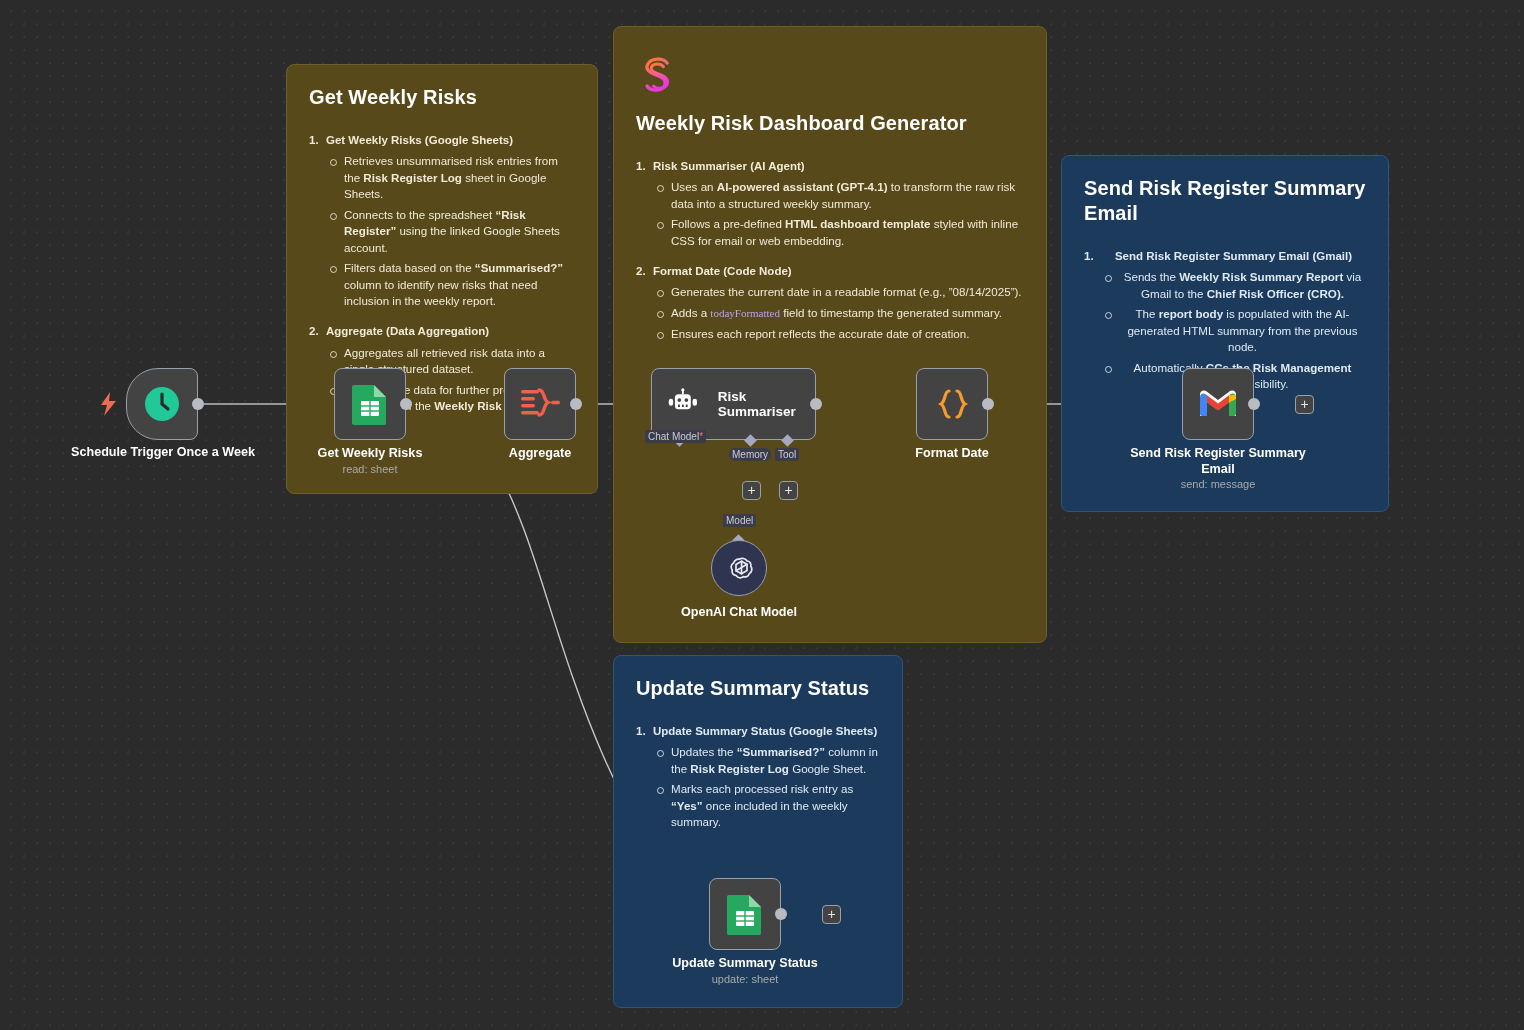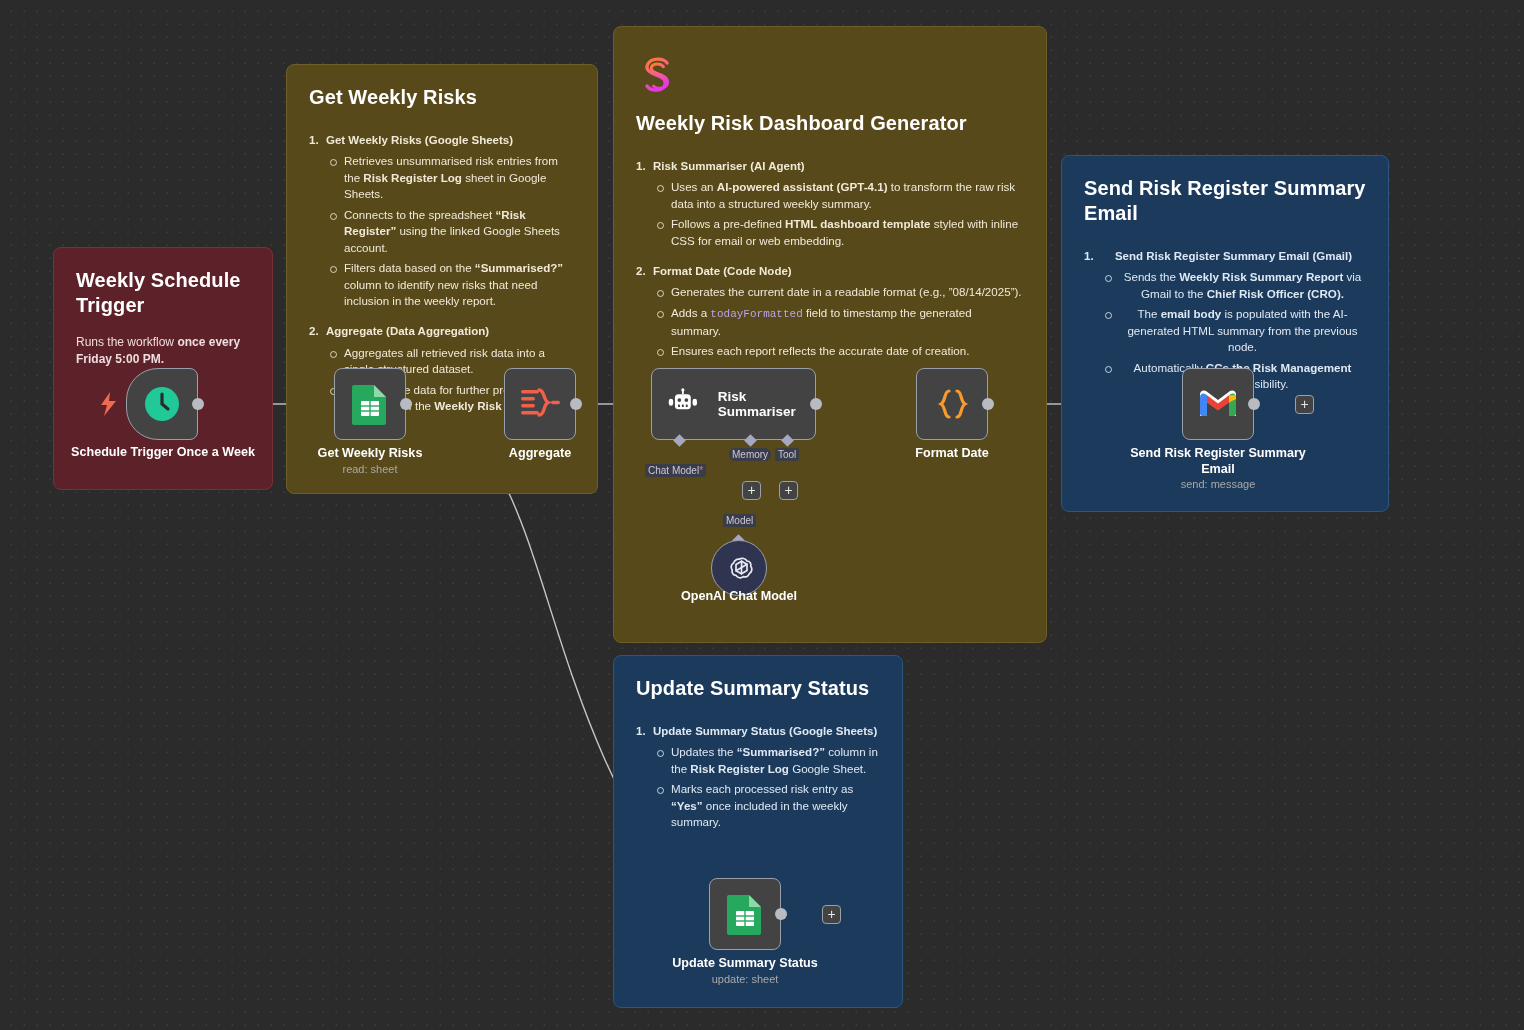--- a/index.html
+++ b/index.html
@@ -65,21 +65,21 @@
     content: "";
     position: absolute;
     left: 4px; top: 6px;
     width: 5px; height: 5px;
     border: 1px solid currentColor;
     border-radius: 50%;
     opacity: .85;
   }
   .panel b { font-weight: bold; }
   code.mono {
-    font-family: Liberation Mono, monospace;
+    font-family: Liberation Serif, serif;
     color: #b9a4e8;
     font-size: 11px;
   }
 
   
   .panel-red   { background: #5c2129; border-color: #7a3038; color: #f3dfe1; }
   .panel-red h2 { color:#fff; }
   .panel-olive { background: #57491a; border-color: #6e5e27; color: #f0ead8; }
   .panel-blue  { background: #1b3a5c; border-color: #2d5580; color: #dfe9f3; }
 
@@ -213,26 +213,20 @@
         <rect x="653" y="396" width="4" height="16" rx="1"></rect>
       <polygon points="910,398 919,404 910,410"></polygon>
         <rect x="920" y="396" width="4" height="16" rx="1"></rect>
       <polygon points="1178,398 1187,404 1178,410"></polygon>
         <rect x="1188" y="396" width="4" height="16" rx="1"></rect>
       <polygon points="700,908 709,914 700,920"></polygon>
         <rect x="710" y="906" width="4" height="16" rx="1"></rect>
     </g>
   </svg>
 
-  <div class="panel panel-red" style="left:53px; top:247px; width:220px; height:243px;">
-    <h2>Weekly Schedule Trigger</h2>
-    <div class="trigger-desc">
-      <span>Runs the workflow </span><b>once every Friday 5:00 PM.</b>
-    </div>
-  </div>
 
   <div class="panel panel-olive" style="left:286px; top:64px; width:312px; height:430px;">
     <h2>Get Weekly Risks</h2>
     <div class="body">
       <ol>
         <li>
           <span>Get Weekly Risks (Google Sheets)</span>
           <ul>
             <li>Retrieves unsummarised risk entries from the <b>Risk Register Log</b> sheet in Google Sheets.</li>
             <li>Connects to the spreadsheet <b>“Risk Register”</b> using the linked Google Sheets account.</li>
@@ -285,21 +279,21 @@
   </div>
 
   <div class="panel panel-blue" style="left:1061px; top:155px; width:328px; height:357px;">
     <h2>Send Risk Register Summary Email</h2>
     <div class="body" style="margin-top:22px;text-align:center;">
       <ol>
         <li>
           <span>Send Risk Register Summary Email (Gmail)</span>
           <ul>
             <li>Sends the <b>Weekly Risk Summary Report</b> via Gmail to the <b>Chief Risk Officer (CRO).</b></li>
-            <li>The <b>email body</b> is populated with the AI-generated HTML summary from the previous node.</li>
+            <li>The <b>report body</b> is populated with the AI-generated HTML summary from the previous node.</li>
             <li>Automatically <b>CCs the Risk Management Team</b> for visibility.</li>
           </ul>
         </li>
       </ol>
     </div>
   </div>
 
   <div class="panel panel-blue" style="left:613px; top:655px; width:290px; height:353px;">
     <h2>Update Summary Status</h2>
     <div class="body" style="margin-top:22px;">
@@ -371,21 +365,21 @@
         <rect x="12.5" y="17.5" width="2.2" height="3" rx="0.6"></rect>
         <rect x="16.9" y="17.5" width="2.2" height="3" rx="0.6"></rect>
         <rect x="21.3" y="17.5" width="2.2" height="3" rx="0.6"></rect>
       </g>
     </svg>
     <span class="node-title-inline">Risk Summariser</span>
   </div>
   <div class="dot" style="left:810px; top:398px;"></div>
 
   <div class="diamond" style="left:675px; top:436px;"></div>
-  <div class="endpoint-label" style="left:645px; top:464px;">Chat Model<span class="req">*</span></div>
+  <div class="endpoint-label" style="left:645px; top:430px;">Chat Model<span class="req">*</span></div>
   <div class="diamond" style="left:746px; top:436px;"></div>
   <div class="endpoint-label" style="left:729px; top:448px;border-radius:6px;">Memory</div>
   <div class="diamond" style="left:783px; top:436px;"></div>
   <div class="endpoint-label" style="left:775px; top:448px;">Tool</div>
   <div class="plus-btn" style="left:742px; top:481px;">+</div>
   <div class="plus-btn" style="left:779px; top:481px;">+</div>
 
   <div class="endpoint-label" style="left:723px; top:514px;">Model</div>
   <div class="diamond" style="left:734px; top:536px;"></div>
   <div class="node round" style="left:711px; top:540px;">
@@ -393,21 +387,21 @@
       <g fill="none" stroke="#e8eaf2" stroke-width="1.7" stroke-linejoin="round" stroke-linecap="round">
         <path d="M16 7.3 C19 5.4 22.6 6.4 24 9 C26.7 9 28.6 11.7 27.8 14.3 C29.6 16.6 29 20.2 26.4 21.4
                  C25.7 24.1 22.8 25.6 20.3 24.6 C18 26.6 14.4 26 13 23.4 C10.3 23.4 8.4 20.7 9.2 18.1
                  C7.4 15.8 8 12.2 10.6 11 C11.3 8.3 14.2 6.8 16 7.3 Z"></path>
         <path d="M13 12.4 L18.6 9.2 L24 12.3 L24 18.6 L18.5 21.8 L13 18.7 Z"></path>
         <path d="M18.6 9.2 L18.6 15.6 L13 18.7"></path>
         <path d="M24 12.3 L18.5 15.5 L18.5 21.8"></path>
       </g>
     </svg>
   </div>
-  <div class="node-label" style="left:644px; top:588px; width:190px;">OpenAI Chat Model</div>
+  <div class="node-label" style="left:644px; top:604px; width:190px;">OpenAI Chat Model</div>
 
   <div class="node" style="left:916px; top:368px;">
     <svg width="40" height="40" viewBox="0 0 40 40">
       <path d="M17 7 C12 7 14 17 9 20 C14 23 12 33 17 33" fill="none" stroke="#f89a2c" stroke-width="3.2" stroke-linecap="round"></path>
       <path d="M25 7 C30 7 28 17 33 20 C28 23 30 33 25 33" fill="none" stroke="#f89a2c" stroke-width="3.2" stroke-linecap="round"></path>
     </svg>
   </div>
   <div class="dot" style="left:982px; top:398px;"></div>
   <div class="node-label" style="left:872px; top:445px; width:160px;">Format Date</div>
 

